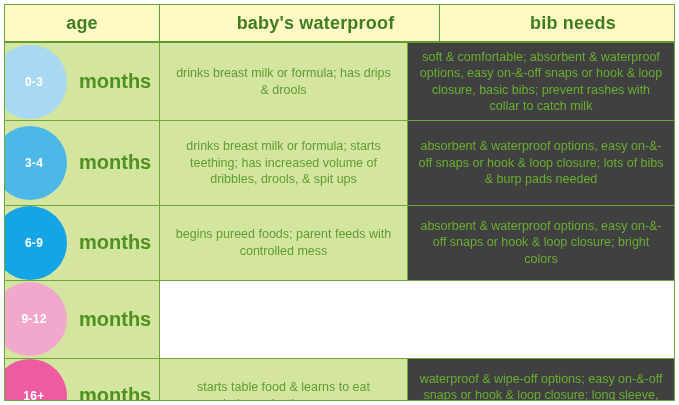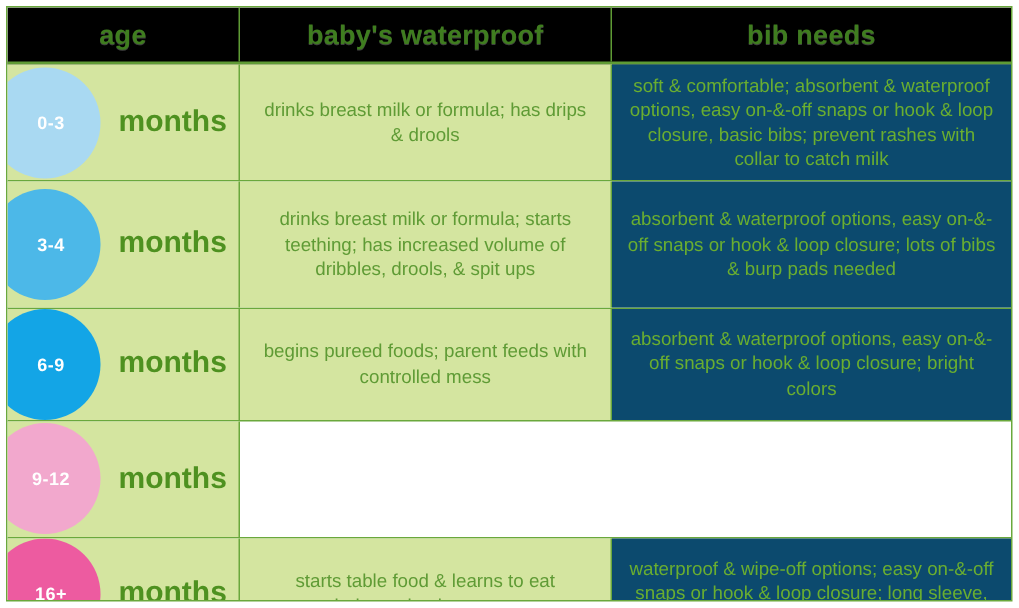--- a/index.html
+++ b/index.html
@@ -29,22 +29,23 @@
     display: flex;
     flex-direction: column;
     overflow: hidden;
   }
 
   
   .head-row {
     display: flex;
     height: 36px;
     flex: 0 0 36px;
-    background: #000000;
+    background: #fef9c3;
     border-bottom: 2px solid #5f9b35;
+    gap: 32px;
   }
   .head-cell {
     display: flex;
     align-items: center;
     justify-content: center;
     box-sizing: border-box;
     color: #3f7d1f;
     font-weight: bold;
     font-size: 18px;
     letter-spacing: 0.2px;
@@ -88,21 +89,21 @@
     position: relative;
   }
   .cell-dev {
     width: 248px; flex: 0 0 248px;
     background: #d4e5a0;
     border-right: 1.5px solid #6aa83c;
     padding: 17px 12px;
   }
   .cell-bib {
     flex: 1 1 auto;
-    background: #0c4a6e;
+    background: #404040;
     padding: 4px 10px;
   }
 
   .badge {
     position: relative;
     width: 74px;
     height: 74px;
     border-radius: 50%;
     margin-left: -12px;
     display: flex;

